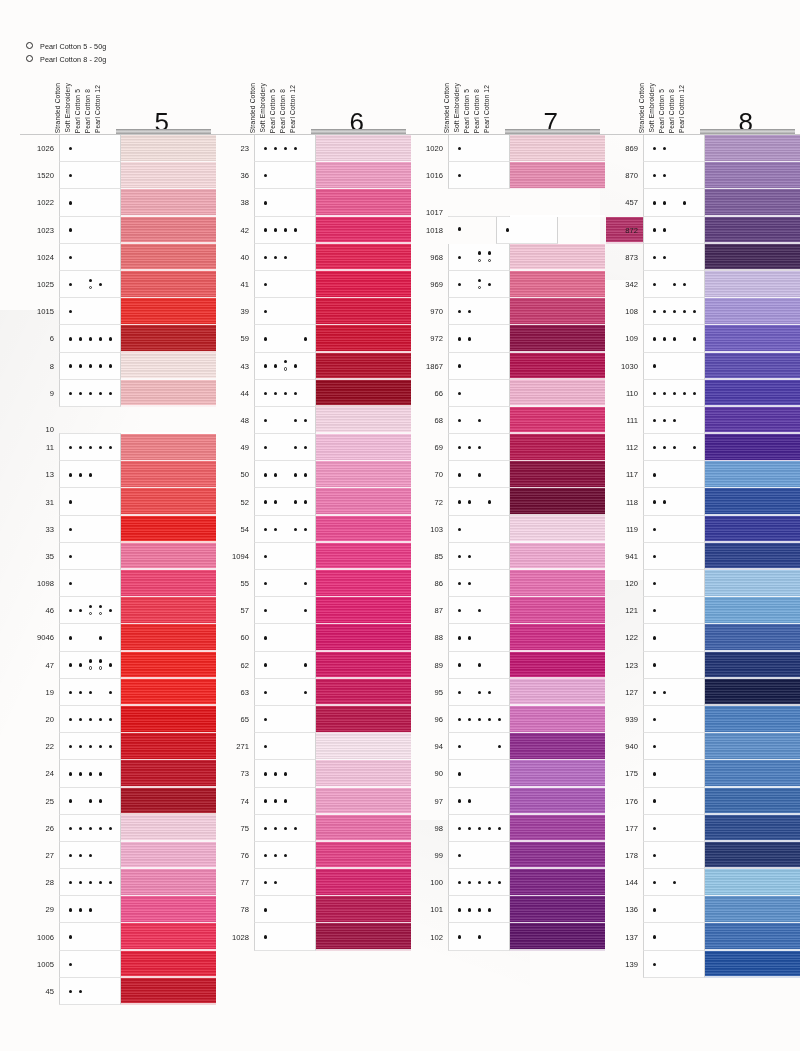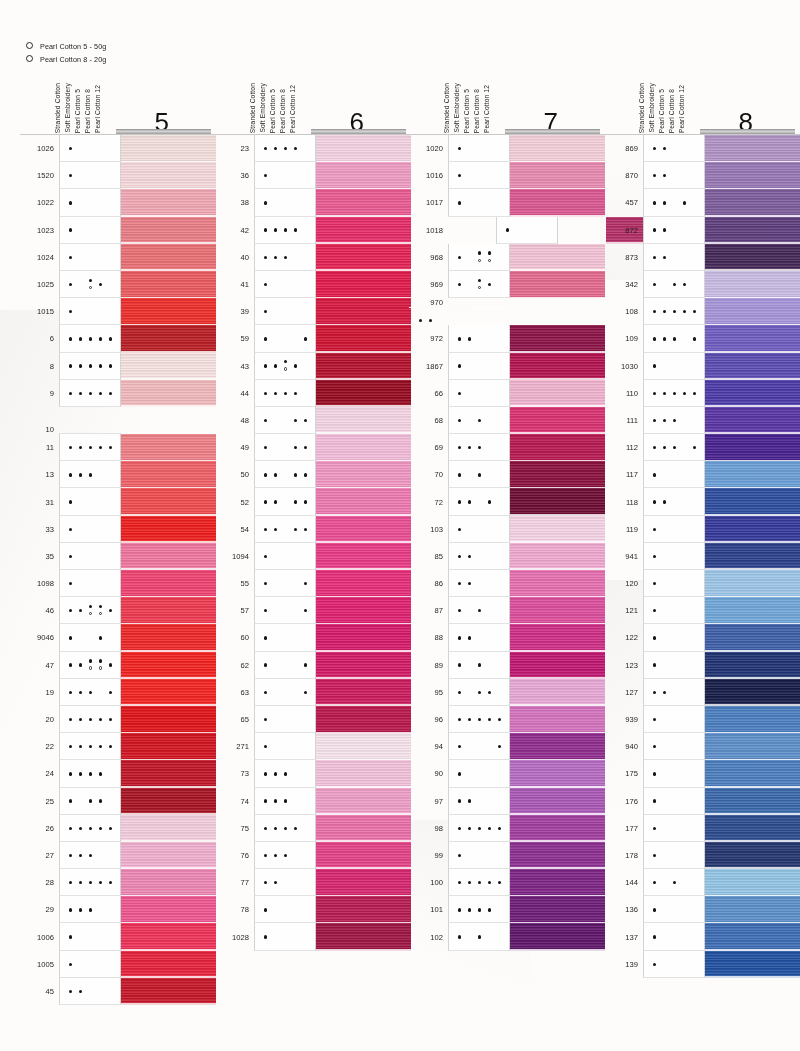--- a/index.html
+++ b/index.html
@@ -818,21 +818,21 @@
         </div>
         <div class="row" style="height: 27.2px;">
           <div class="cell-num">1016</div>
           <div class="cell-dots">
             <span class="dot" style="left: 9px; top: 11.9px;"></span>
           </div>
           <div class="swatch" style="width: 95px; background-color: rgb(231, 138, 176);">
             <span class="gap"></span>
           </div>
         </div>
-        <div class="row" style="height: 27.2px;">
+        <div class="row" style="height: 27.2px; align-items: flex-end;">
           <div class="cell-num">1017</div>
           <div class="cell-dots">
             <span class="dot" style="left: 9px; top: 11.9px;"></span>
           </div>
           <div class="swatch" style="width: 95px; background-color: rgb(218, 86, 144);">
             <span class="gap"></span>
           </div>
         </div>
         <div class="row" style="height: 27.2px; gap: 48px;">
           <div class="cell-num">1018</div>
@@ -861,21 +861,21 @@
           <div class="cell-dots">
             <span class="dot" style="left: 9px; top: 11.9px;"></span>
             <span class="dot" style="left: 29px; top: 7.6px;"></span>
             <span class="ringdot" style="left: 29px; top: 14.8px;"></span>
             <span class="dot" style="left: 39px; top: 11.9px;"></span>
           </div>
           <div class="swatch" style="width: 95px; background-color: rgb(227, 105, 143);">
             <span class="gap"></span>
           </div>
         </div>
-        <div class="row" style="height: 27.2px; flex-direction: column;">
+        <div class="row" style="height: 27.2px;">
           <div class="cell-num">970</div>
           <div class="cell-dots">
             <span class="dot" style="left: 9px; top: 11.9px;"></span>
             <span class="dot" style="left: 19px; top: 11.9px;"></span>
           </div>
           <div class="swatch" style="width: 95px; background-color: rgb(199, 59, 111);">
             <span class="gap"></span>
           </div>
         </div>
         <div class="row" style="height: 27.2px;">

